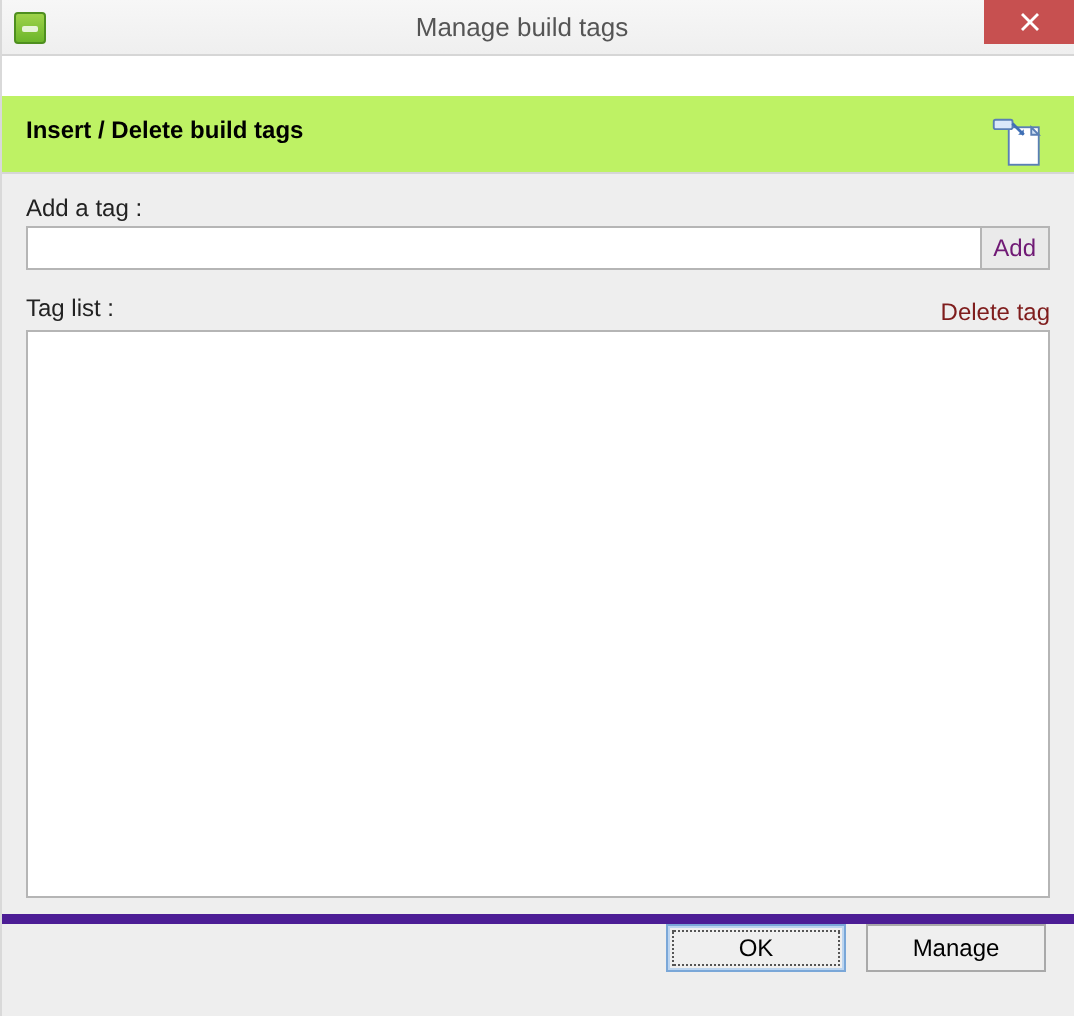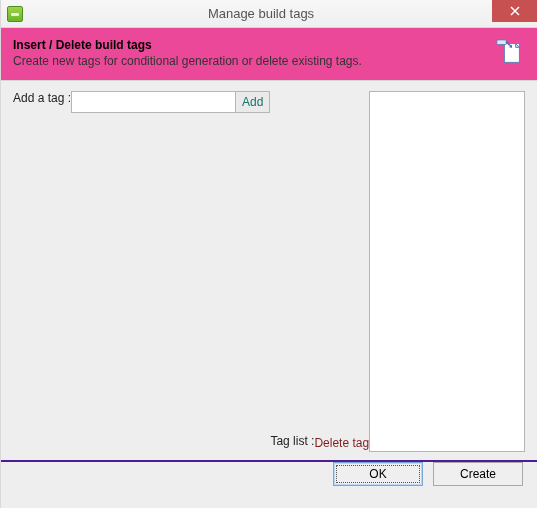--- a/index.html
+++ b/index.html
@@ -59,24 +59,25 @@
     color: #fff;
     display: flex;
     align-items: center;
     justify-content: center;
     font-size: 12px;
     font-family: Arial, sans-serif;
   }
   .titlebar .close svg { width: 10px; height: 10px; }
   
   .header {
-    background: #ec4899;
+    background: #bef264;
     padding: 10px 28px 12px 12px;
     border-bottom: 1px solid #d6d6d6;
     position: relative;
+    margin-top: 20px;
   }
   .header h1 {
     margin: 0 0 2px 0;
     font-size: 12px;
     font-weight: bold;
     color: #000;
   }
   .header .subtitle {
     color: #333;
     font-size: 12px;
@@ -85,21 +86,22 @@
     position: absolute;
     right: 12px; top: 10px;
     width: 30px; height: 30px;
   }
   
   .body {
     flex: 1;
     background: #eeeeee;
     padding: 10px 12px 8px 12px;
     display: flex;
-    border-bottom: 2px solid #4c1d95;
+    flex-direction: column;
+    border-bottom: 5px solid #4c1d95;
   }
   .label { color: #222; margin-bottom: 2px; }
   .addrow {
     display: flex;
     margin-bottom: 12px;
   }
   .addrow input[type="text"] {
     flex: 1;
     height: 22px;
     border: 1px solid #b5b5b5;
@@ -110,21 +112,21 @@
     outline: none;
   }
   .addrow .addbtn {
     height: 22px;
     border: 1px solid #b5b5b5;
     border-left: none;
     background: #eaeaea;
     padding: 0 6px;
     font-family: inherit;
     font-size: 12px;
-    color: #0f766e;
+    color: #701a75;
     cursor: pointer;
   }
   .listrow-head {
     display: flex;
     justify-content: space-between;
     align-items: flex-end;
     margin-bottom: 2px;
   }
   .linklike {
     color: #7f1d1d;
@@ -174,21 +176,20 @@
     <div class="close">
       <svg viewBox="0 0 10 10">
         <line x1="1" y1="1" x2="9" y2="9" stroke="#fff" stroke-width="1.4"></line>
         <line x1="9" y1="1" x2="1" y2="9" stroke="#fff" stroke-width="1.4"></line>
       </svg>
     </div>
   </div>
 
   <div class="header">
     <h1>Insert / Delete build tags</h1>
-    <div class="subtitle">Create new tags for conditional generation or delete existing tags.</div>
     <div class="doc-icon">
       <svg viewBox="0 0 32 32">
         <rect x="10" y="6" width="16" height="20" fill="#fff" stroke="#5a7fb5" stroke-width="1"></rect>
         <polygon points="22,6 26,10 22,10" fill="#cfe0f5" stroke="#5a7fb5" stroke-width="1"></polygon>
         <rect x="2" y="2" width="10" height="5" rx="1" fill="#dbe8fa" stroke="#5a7fb5" stroke-width="1"></rect>
         <path d="M12 4 L18 10" stroke="#3f6fb5" stroke-width="1.5" fill="none"></path>
         <polygon points="18,10 15,10 18,7" fill="#3f6fb5"></polygon>
       </svg>
     </div>
   </div>
@@ -202,16 +203,16 @@
 
     <div class="listrow-head">
       <div class="label">Tag list :</div>
       <div class="linklike">Delete tag</div>
     </div>
     <div class="taglist"></div>
   </div>
 
   <div class="footer">
     <button class="ok">OK</button>
-    <button>Create</button>
+    <button>Manage</button>
   </div>
 
 </div>
 
 </body></html>

